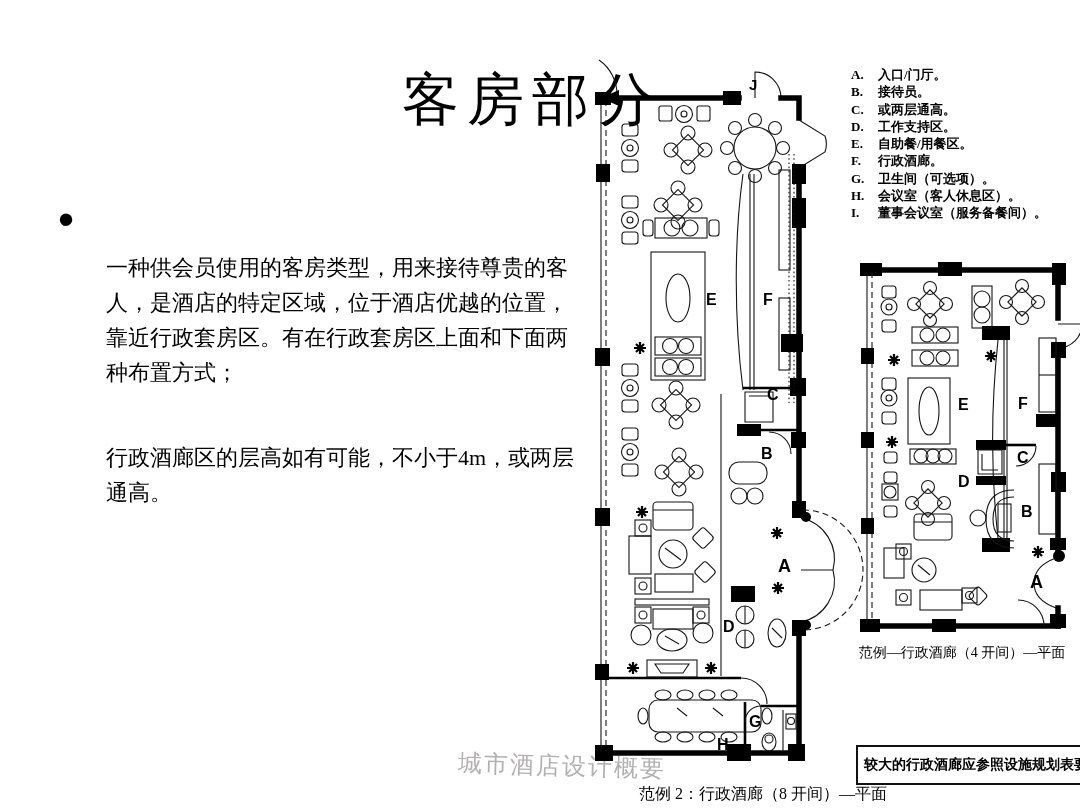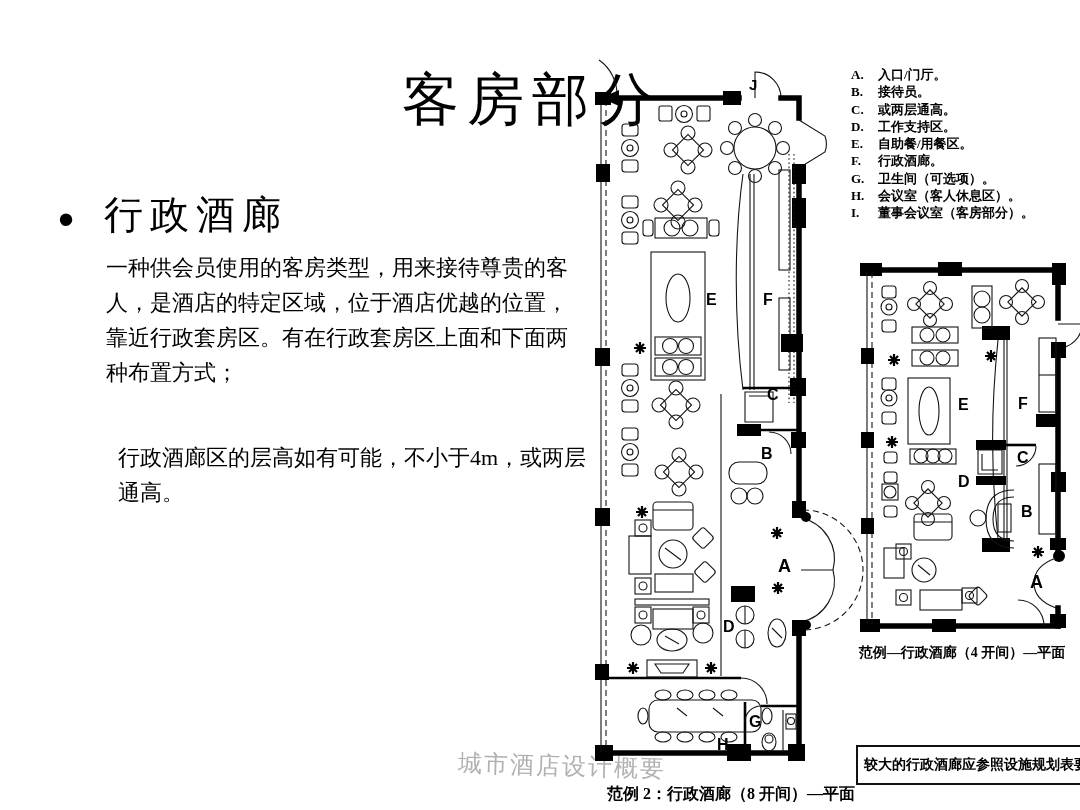--- a/index.html
+++ b/index.html
@@ -6,28 +6,28 @@
   #slide{
     position:relative;width:1080px;height:810px;background:#ffffff;
     overflow:hidden;font-family:"Liberation Serif","DejaVu Serif",serif;color:#000;
   }
   .abs{position:absolute;}
   #title{left:0;top:62px;width:1064px;text-align:center;font-size:57px;letter-spacing:8px;white-space:nowrap;}
   #bullet-dot{left:58px;top:192px;font-size:46px;font-family:"Liberation Sans",sans-serif;}
   #heading{left:104px;top:188px;font-size:39px;letter-spacing:7px;white-space:nowrap;}
   .para{left:106px;width:470px;font-size:22px;line-height:35px;text-align:left;}
   #para1{top:250px;}
-  #para2{top:440px;margin-left:12px;}
+  #para2{top:440px;}
   #legend{left:851px;top:66px;width:226px;font-size:13px;line-height:17.3px;font-weight:600;font-family:"Liberation Serif","DejaVu Serif",serif;}
   .lg-row{display:flex;}
   .lg-key{width:27px;flex:none;}
   .lg-label{flex:1;white-space:nowrap;}
   #watermark{left:458px;top:750px;font-size:24px;color:#b3b0b0;letter-spacing:2px;transform:rotate(1.6deg);white-space:nowrap;}
-  .caption{font-weight:bold;white-space:nowrap;text-align:center;}
-  #cap-large{left:600px;top:784px;width:262px;font-size:16px;}
+  .caption{font-weight:normal;white-space:nowrap;text-align:center;}
+  #cap-large{left:632px;top:784px;width:262px;font-size:16px;}
   #cap-small{left:858px;top:644px;width:208px;font-size:14px;}
   #note-box{left:856px;top:745px;width:252px;height:36px;border:2px solid #111;
     font-size:14px;font-weight:bold;display:flex;align-items:center;padding-left:6px;background:#fff;white-space:nowrap;}
   
   svg{overflow:visible;}
   .w6{stroke:#000;stroke-width:5.5;fill:none;stroke-linecap:square;}
   .w3{stroke:#000;stroke-width:2.6;fill:none;}
   .w1{stroke:#141414;stroke-width:1.1;fill:none;}
   .f{fill:#000;stroke:none;}
   .dsh{stroke-dasharray:6 4;}
@@ -40,21 +40,20 @@
 </head>
 <body>
 
 <div id="slide">
 
   <div class="abs" id="watermark">城市酒店设计概要</div>
 
   <div class="abs" id="title">客房部分</div>
 
   <div class="abs" id="bullet-dot">•</div>
-  <div class="abs" id="heading">行政酒廊</div>
   <div class="abs para" id="para1">一种供会员使用的客房类型，用来接待尊贵的客人，是酒店的特定区域，位于酒店优越的位置，靠近行政套房区。有在行政套房区上面和下面两种布置方式；</div>
   <div class="abs para" id="para2">行政酒廊区的层高如有可能，不小于4m，或两层通高。</div>
 
   <div class="abs" id="legend">
     <div class="lg-row">
         <span class="lg-key">A.</span>
         <span class="lg-label">入口/门厅。</span>
       </div>
     <div class="lg-row">
         <span class="lg-key">B.</span>
@@ -79,21 +78,21 @@
     <div class="lg-row">
         <span class="lg-key">G.</span>
         <span class="lg-label">卫生间（可选项）。</span>
       </div>
     <div class="lg-row">
         <span class="lg-key">H.</span>
         <span class="lg-label">会议室（客人休息区）。</span>
       </div>
     <div class="lg-row">
         <span class="lg-key">I.</span>
-        <span class="lg-label">董事会议室（客房部分）。</span>
+        <span class="lg-label">董事会议室（服务备餐间）。</span>
       </div>
   </div>
 
   <svg class="abs" style="left:593px;top:58px;" width="256" height="704" viewBox="0 0 256 704">
     <g>
       <path class="w1" d="M6,2 A42,42 0 0 1 24,38"></path>
       <path class="f" d="M8,40 L26,32 L26,48 Z"></path>
       <path class="w6" d="M24,40 H146"></path>
       <rect class="f" x="130" y="33" width="18" height="14"></rect>
       <path class="w1" d="M162,40 V14 A26,26 0 0 1 188,40"></path>

